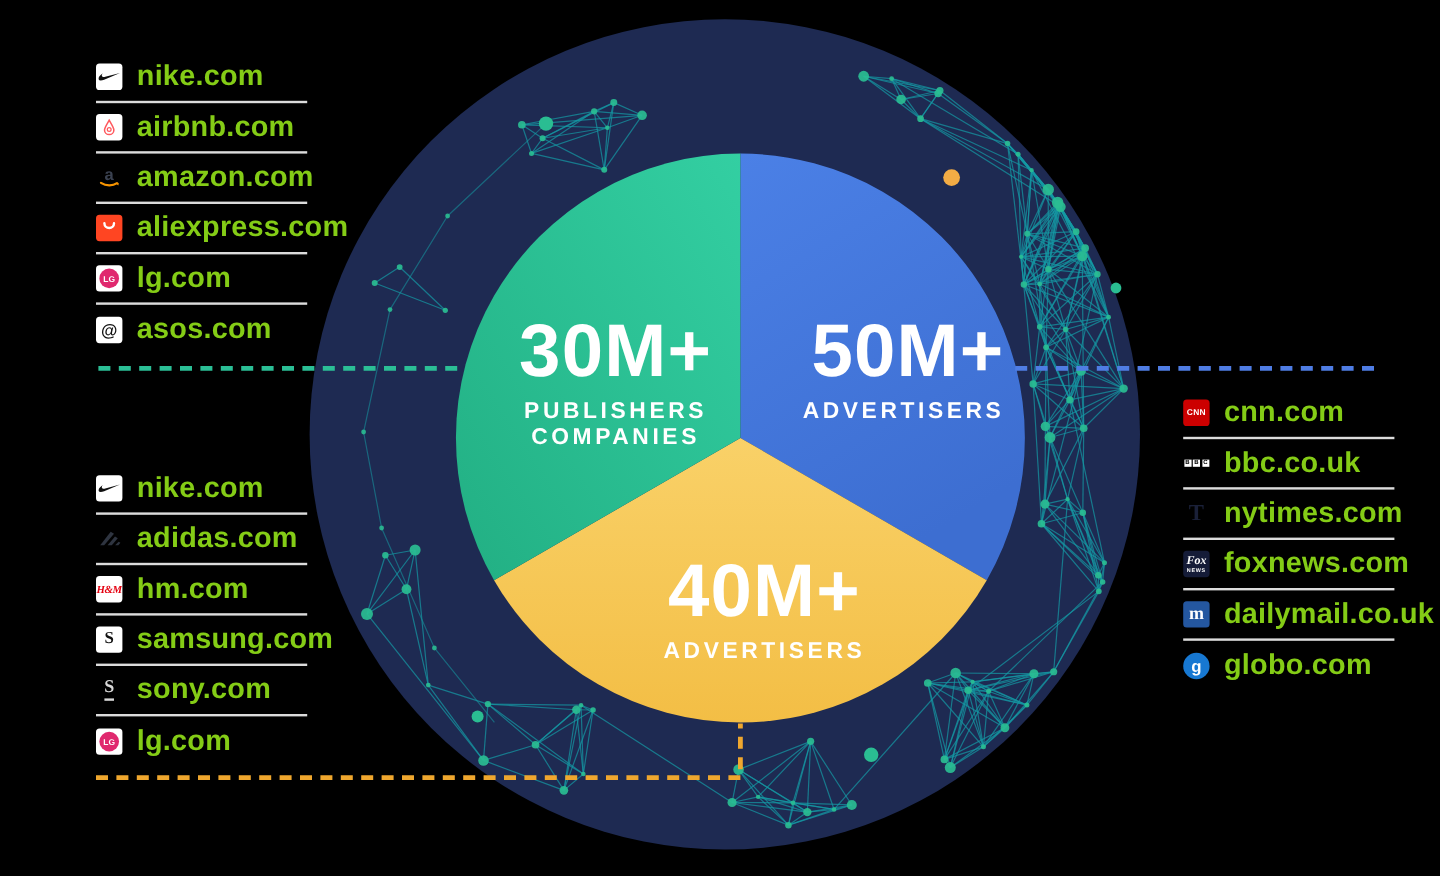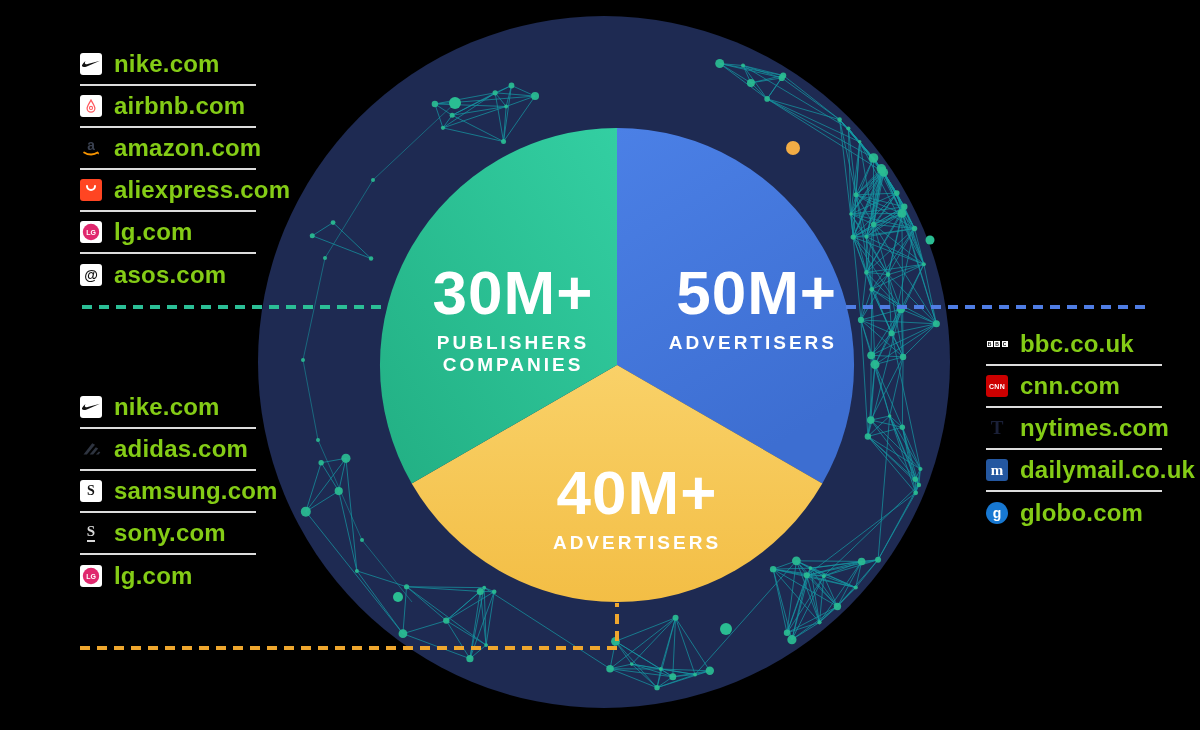--- a/index.html
+++ b/index.html
@@ -652,20 +652,24 @@
             <g fill="#2E3440">
               <polygon points="13.5,5 16.8,6.9 7,18.5 3,18.5"></polygon>
               <polygon points="17.8,9.8 20.6,11.4 14.6,18.5 10.4,18.5"></polygon>
               <polygon points="21.4,14.9 23.2,16 21.1,18.5 17.9,18.5"></polygon>
             </g>
           </svg>
       </span>
       <span class="lbl">adidas.com</span>
     </div>
     <div class="row">
+      <span class="ib ib-white ib-hm">H&amp;M</span>
+      <span class="lbl">hm.com</span>
+    </div>
+    <div class="row">
       <span class="ib ib-white ib-sam">S</span>
       <span class="lbl">samsung.com</span>
     </div>
     <div class="row">
       <span class="ib ib-clear">
           <span class="ib-sony">S</span>
         </span>
       <span class="lbl">sony.com</span>
     </div>
     <div class="row">
@@ -674,36 +678,43 @@
             <circle cx="11" cy="11" r="8.2" fill="#E0286E"></circle>
             <text x="11" y="13.6" font-size="7" font-weight="bold" fill="#fff" text-anchor="middle" font-family="Liberation Sans,sans-serif">LG</text>
           </svg>
       </span>
       <span class="lbl">lg.com</span>
     </div>
   </div>
 
   <div class="site-list list-pub">
     <div class="row">
+      <span class="ib ib-cnn">CNN</span>
+      <span class="lbl">cnn.com</span>
+    </div>
+    <div class="row">
       <span class="ib ib-bbc">
           <b>B</b>
           <b>B</b>
           <b>C</b>
         </span>
       <span class="lbl">bbc.co.uk</span>
     </div>
     <div class="row">
-      <span class="ib ib-cnn">CNN</span>
-      <span class="lbl">cnn.com</span>
-    </div>
-    <div class="row">
       <span class="ib ib-clear ib-nyt">T</span>
       <span class="lbl">nytimes.com</span>
     </div>
     <div class="row">
+      <span class="ib ib-fox">
+          <span class="f1">Fox</span>
+          <span class="f2">NEWS</span>
+        </span>
+      <span class="lbl">foxnews.com</span>
+    </div>
+    <div class="row">
       <span class="ib ib-dm">m</span>
       <span class="lbl">dailymail.co.uk</span>
     </div>
     <div class="row">
       <span class="ib ib-globo">g</span>
       <span class="lbl">globo.com</span>
     </div>
   </div>
 
 </div>

